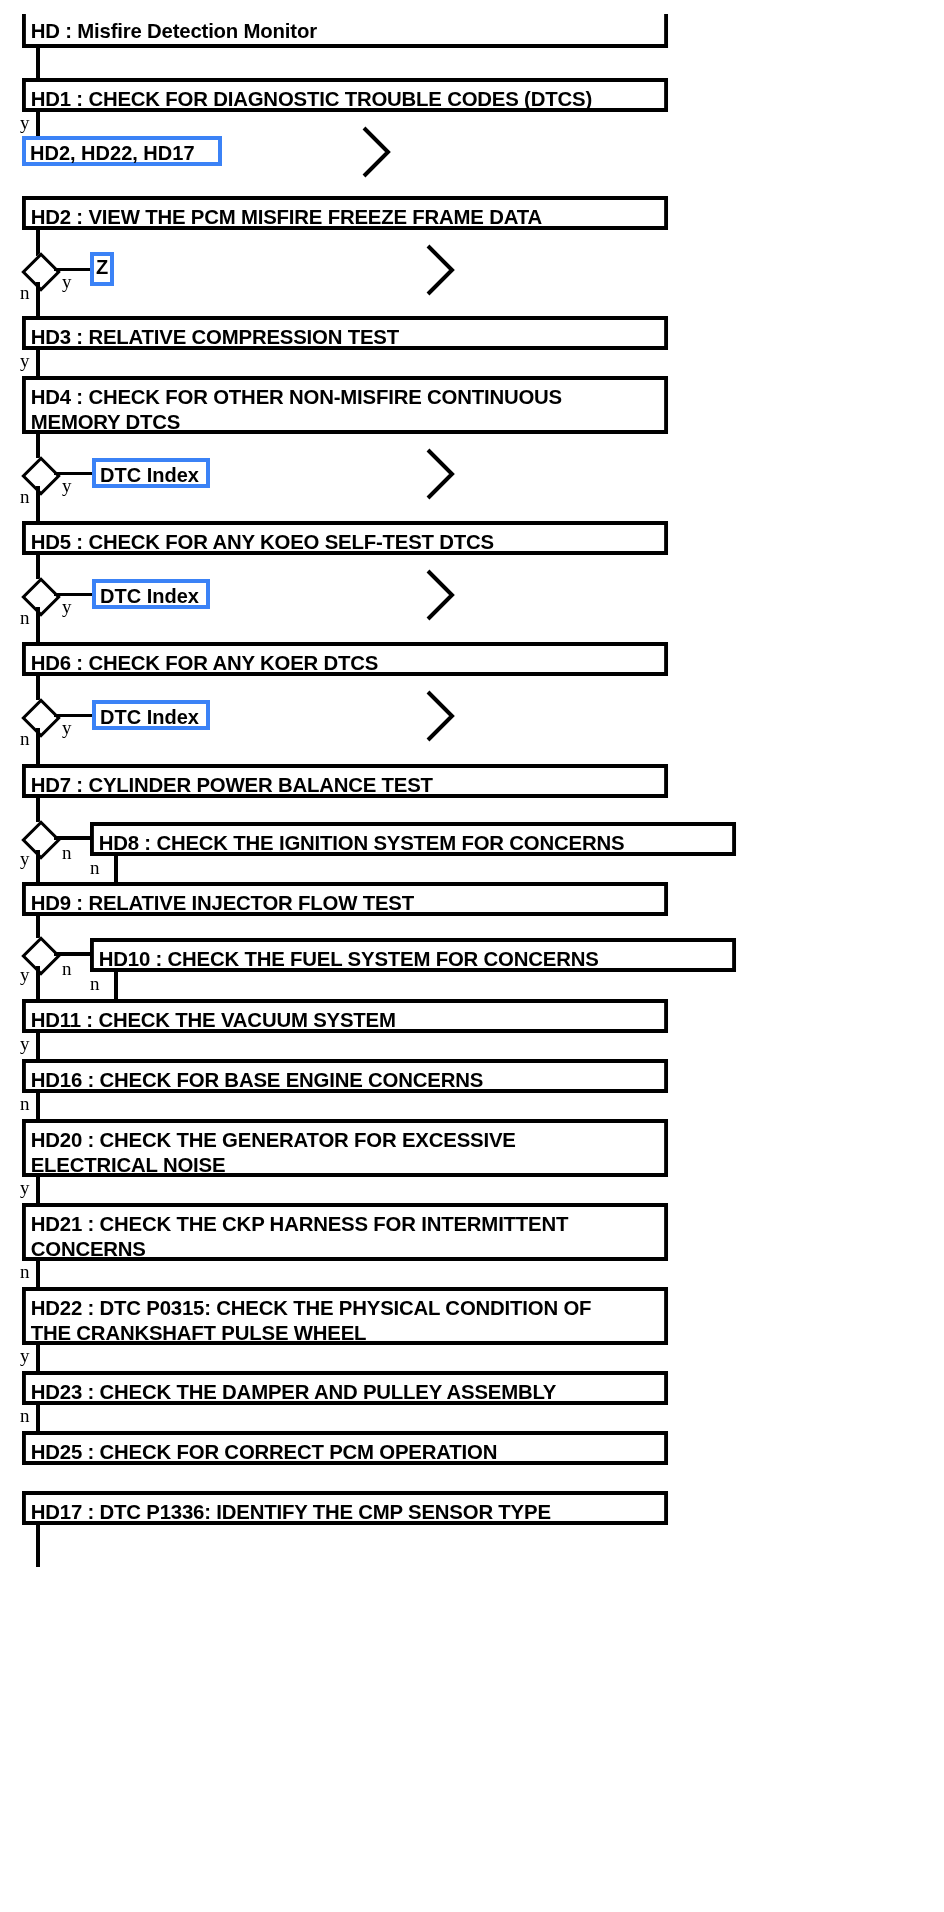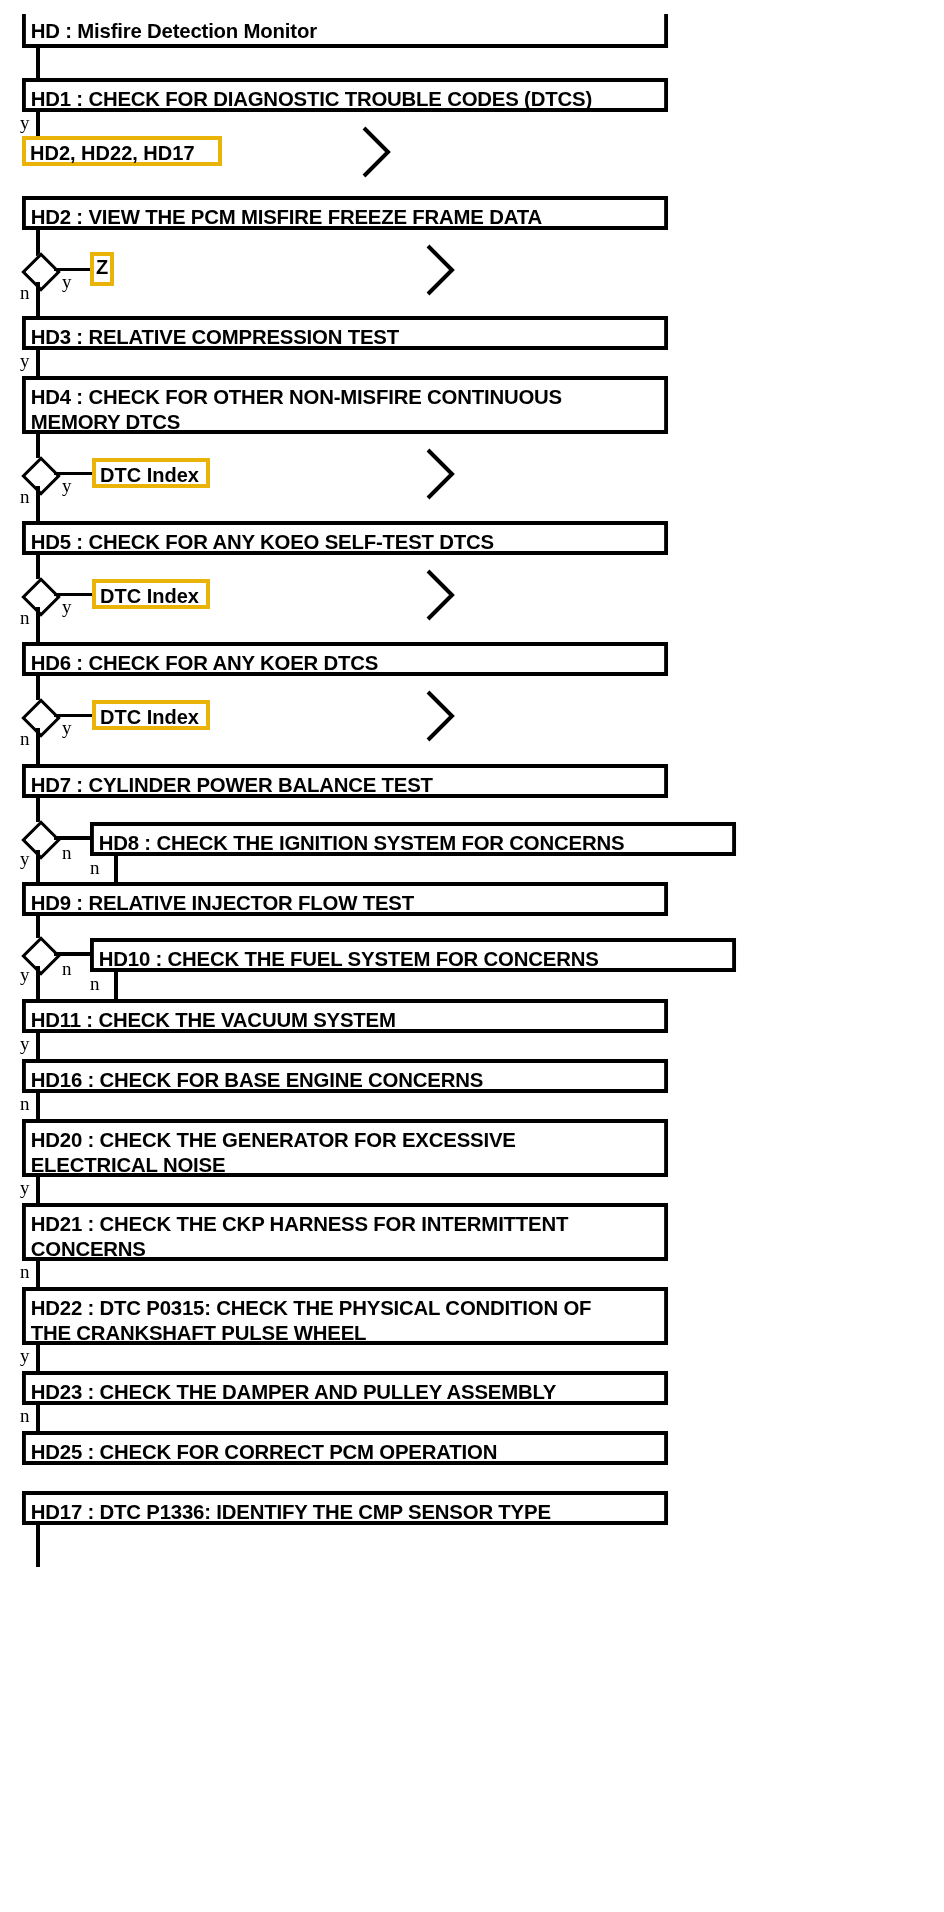--- a/index.html
+++ b/index.html
@@ -40,21 +40,21 @@
     border-top: none;
   }
   .node.titlebox {
     font-size: 21px;
   }
 
   
   .refbox {
     position: absolute;
     box-sizing: border-box;
-    border: 4px solid #eab308;
+    border: 4px solid #3b82f6;
     background: #fff;
     font-weight: bold;
     font-size: 20px;
     line-height: 22px;
     padding: 2px 3px 2px 4px;
     white-space: nowrap;
   }
 
   
   .vline {

